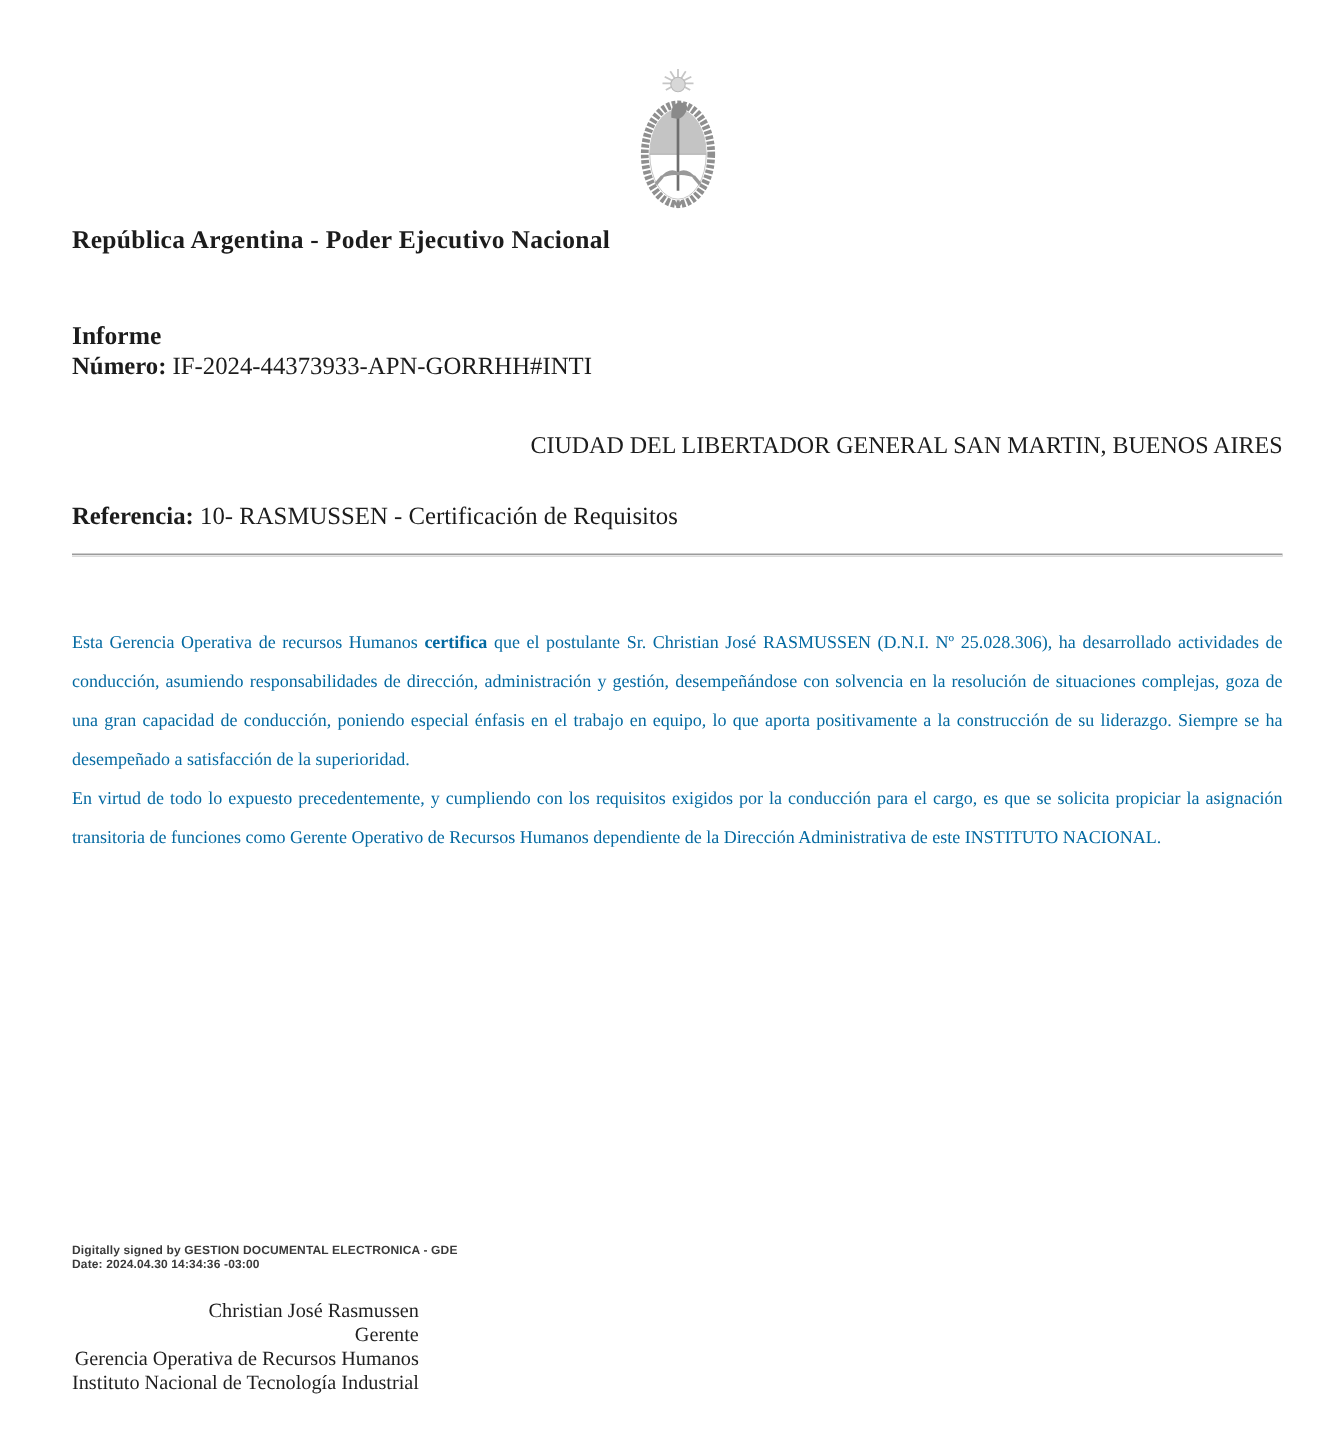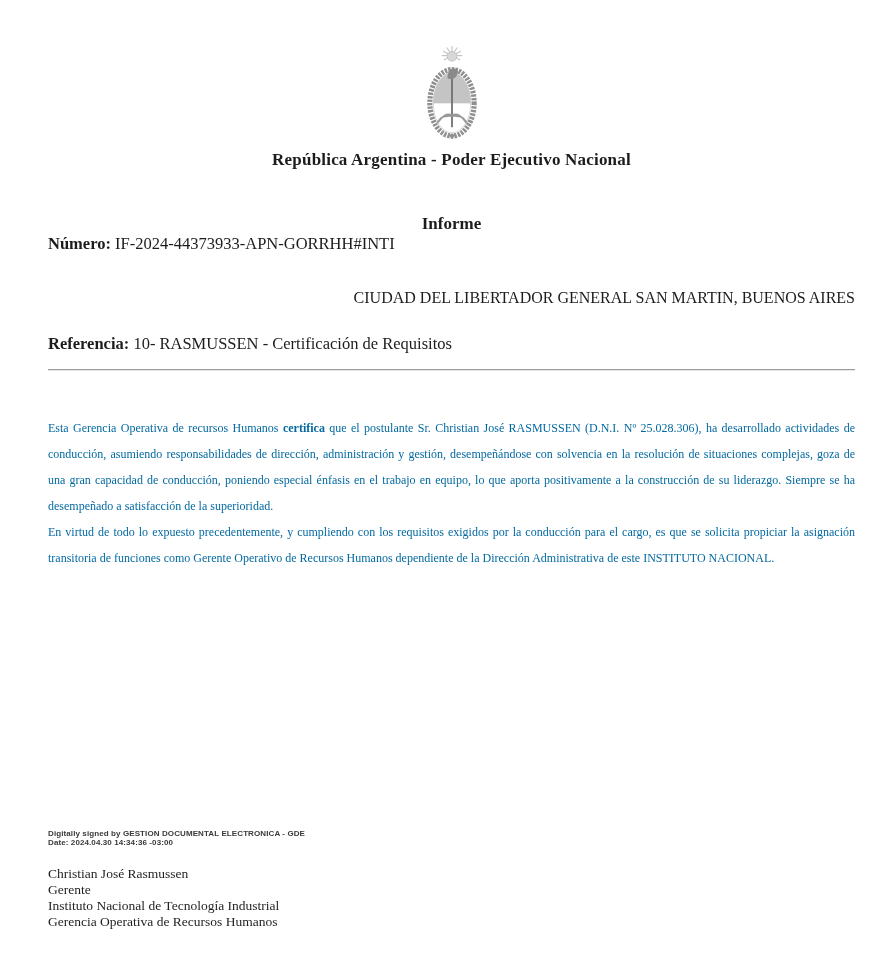--- a/index.html
+++ b/index.html
@@ -11,21 +11,21 @@
     position: relative;
     font-family: "Liberation Serif", serif;
     color: #1c1c1c;
     overflow: hidden;
   }
   .page {
     position: absolute;
     inset: 0;
     padding: 46px 32px 0 48px;
   }
-  .centered { text-align: center; }
+  .centered { text-align: left; }
 
   
   .emblem-wrap {
     display: flex;
     justify-content: center;
     margin-bottom: 8px;
   }
   .emblem-wrap svg { display: block; }
 
   
@@ -98,20 +98,21 @@
   }
 
   
   .signer-block {
     position: absolute;
     left: 48px;
     top: 866px;
     font-size: 13.5px;
     line-height: 16px;
     color: #1f1f1f;
+    text-align: right;
   }
 </style>
 </head>
 <body>
 
 <div class="page">
 
   <div class="emblem-wrap">
     <svg width="74" height="96" viewBox="0 0 100 130" aria-hidden="true">
 
@@ -170,15 +171,15 @@
 </div>
 
 <div class="digital-sig">
   <div>Digitally signed by GESTION DOCUMENTAL ELECTRONICA - GDE</div>
   <div>Date: 2024.04.30 14:34:36 -03:00</div>
 </div>
 
 <div class="signer-block">
   <div>Christian José Rasmussen</div>
   <div>Gerente</div>
+  <div>Gerencia Operativa de Recursos Humanos</div>
   <div>Instituto Nacional de Tecnología Industrial</div>
-  <div>Gerencia Operativa de Recursos Humanos</div>
 </div>
 
 </body></html>

